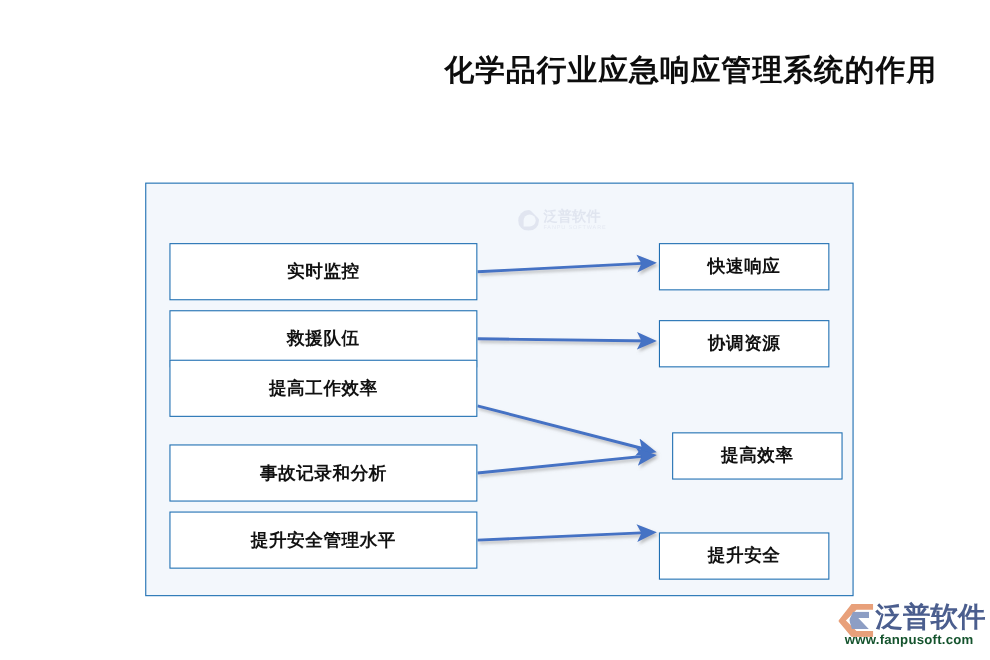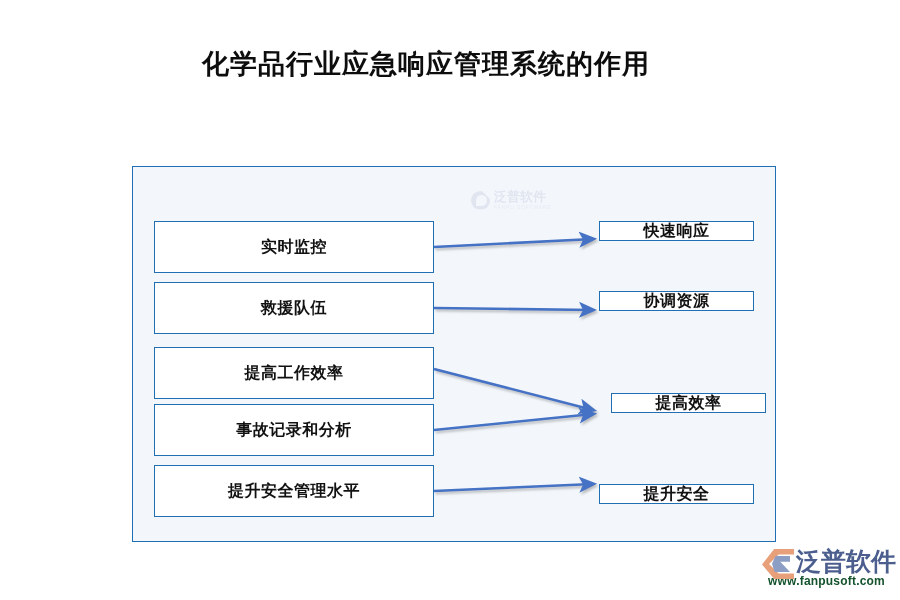--- a/index.html
+++ b/index.html
@@ -14,21 +14,21 @@
     overflow: hidden;
     position: relative;
   }
 
   
   .page-title {
     position: absolute;
     top: 47px;
     left: 0;
     width: 852px;
-    text-align: center;
+    text-align: right;
     font-size: 27px;
     font-weight: bold;
     color: #0d0d0d;
     letter-spacing: 1px;
     line-height: 34px;
   }
 
   
   .diagram {
     position: absolute;
@@ -102,25 +102,25 @@
     box-sizing: border-box;
     display: flex;
     align-items: center;
     justify-content: center;
     font-size: 16px;
     font-weight: bold;
     color: #111111;
     letter-spacing: 0.5px;
   }
   .node.left  { left: 21px;  width: 280px; height: 52px; }
-  .node.right { left: 466px; width: 155px; height: 20px; }
+  .node.right { left: 466px; width: 155px; height: 43px; }
 
   .lrow1 { top: 54px; }
   .lrow2 { top: 115px; }
-  .lrow3 { top: 180px; }
+  .lrow3 { top: 160px; }
   .lrow4 { top: 237px; }
   .lrow5 { top: 298px; }
 
   .rrow1 { top: 54px; }
   .rrow2 { top: 124px; }
   .rrow3 { top: 226px; margin-left: 12px; }
   .rrow4 { top: 298px; margin-top: 19px; }
 
   
   .arrows {

